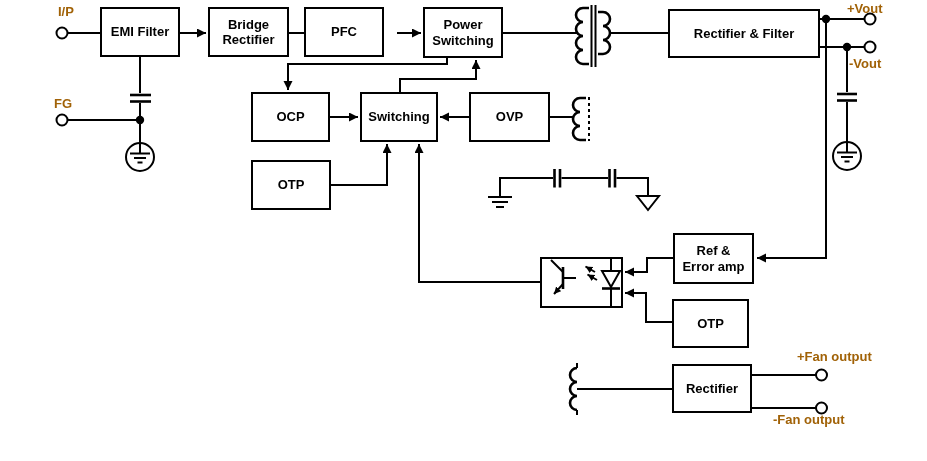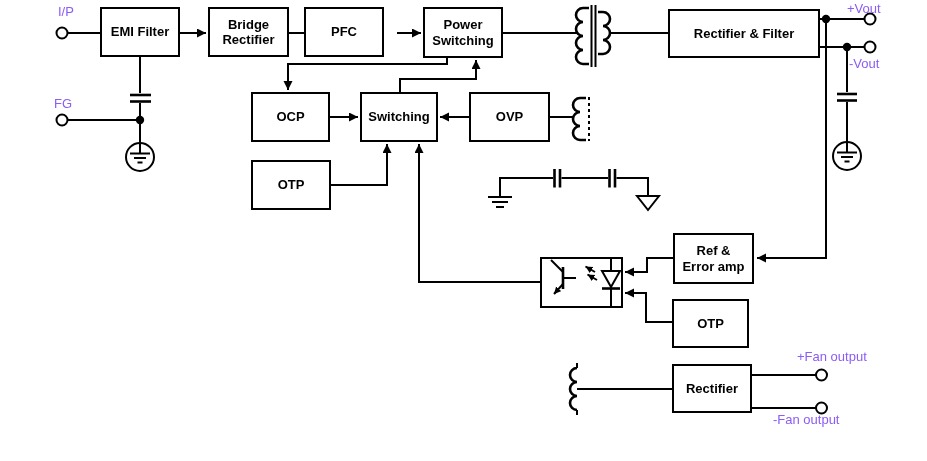--- a/index.html
+++ b/index.html
@@ -3,21 +3,21 @@
 <meta charset="utf-8">
 <style>
   html,body{margin:0;padding:0;background:#ffffff;}
   #canvas{position:relative;width:927px;height:461px;background:#fff;overflow:hidden;
           font-family:"Liberation Sans",sans-serif;}
   #wires-svg{position:absolute;left:0;top:0;}
   .block{position:absolute;border:2px solid #000;background:#fff;display:flex;
          flex-direction:column;align-items:center;justify-content:center;text-align:center;
          font-weight:bold;font-size:13px;line-height:1.18;color:#000;box-sizing:border-box;}
   .block span{display:block;white-space:nowrap;}
-  .lbl{position:absolute;font-weight:normal;font-size:13px;color:#8b5cf6;white-space:nowrap;}
+  .lbl{position:absolute;font-weight:bold;font-size:13px;color:#a16207;white-space:nowrap;}
   .w{stroke:#000;stroke-width:2;fill:none;}
   .thick{stroke:#000;stroke-width:2.6;fill:none;}
   .term{fill:#fff;stroke:#000;stroke-width:2;}
   .dot{fill:#000;stroke:none;}
   .dash{stroke:#000;stroke-width:2;fill:none;stroke-dasharray:3 3;}
 </style>
 </head>
 <body>
 
 <div id="canvas">

